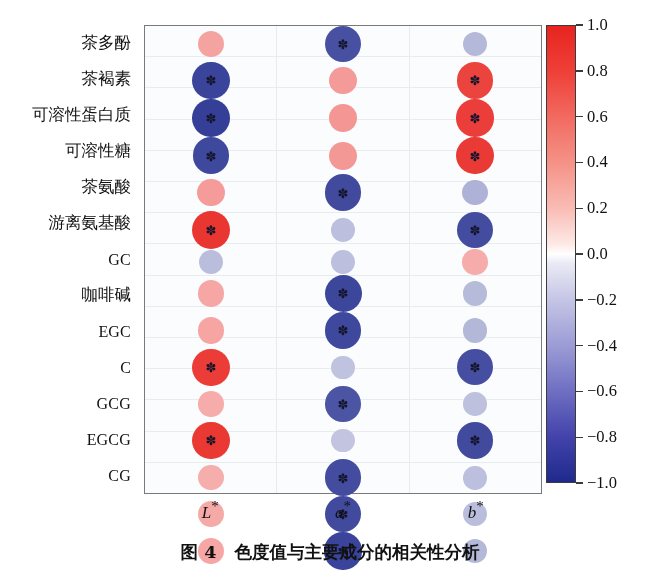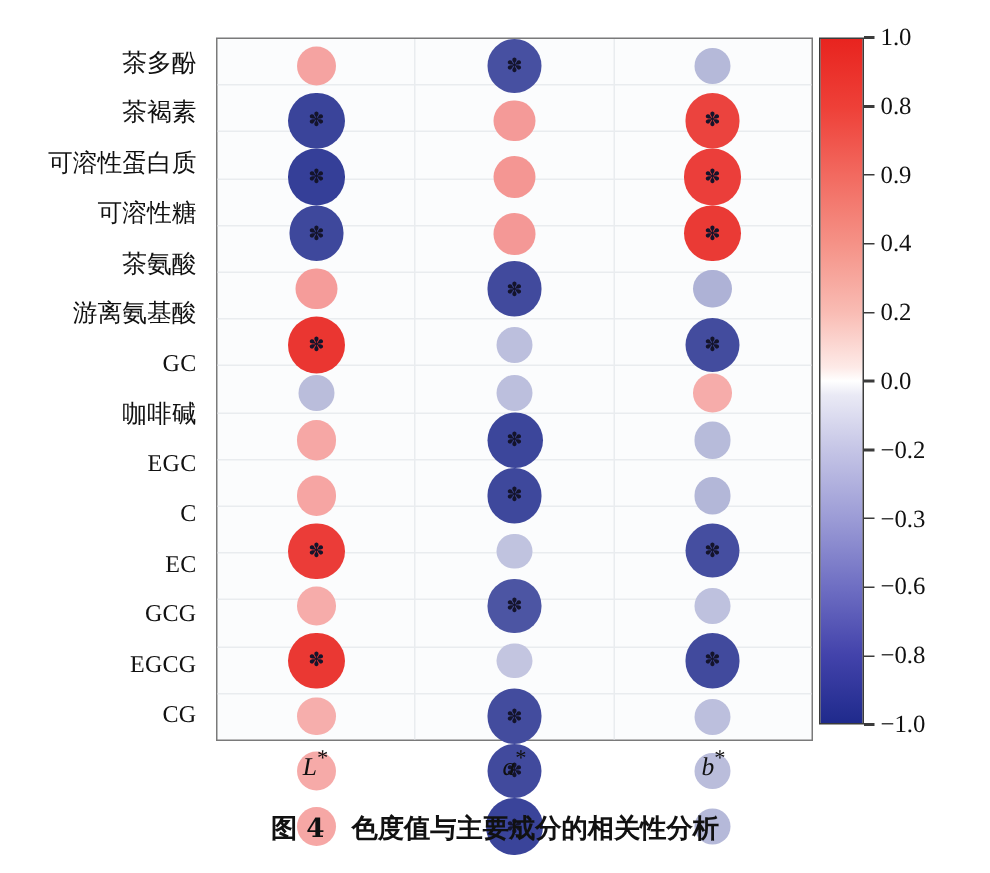--- a/index.html
+++ b/index.html
@@ -149,21 +149,20 @@
       <div class="ylabel">茶多酚</div>
       <div class="ylabel">茶褐素</div>
       <div class="ylabel">可溶性蛋白质</div>
       <div class="ylabel">可溶性糖</div>
       <div class="ylabel">茶氨酸</div>
       <div class="ylabel">游离氨基酸</div>
       <div class="ylabel latin">GC</div>
       <div class="ylabel">咖啡碱</div>
       <div class="ylabel latin">EGC</div>
       <div class="ylabel latin">C</div>
-      <div class="ylabel latin">EC</div>
       <div class="ylabel latin">GCG</div>
       <div class="ylabel latin">EGCG</div>
       <div class="ylabel latin">CG</div>
     </div>
 
   <div id="plot">
     <div id="gridrows">
         <div class="gridrow"></div>
         <div class="gridrow"></div>
         <div class="gridrow"></div>
@@ -405,41 +404,41 @@
       <div class="cbtick" style="top: 0px;">
         <span class="tickline"></span>
         <span class="ticktext">1.0</span>
       </div>
       <div class="cbtick" style="top: 45.8px;">
         <span class="tickline"></span>
         <span class="ticktext">0.8</span>
       </div>
       <div class="cbtick" style="top: 91.6px;">
         <span class="tickline"></span>
-        <span class="ticktext">0.9</span>
+        <span class="ticktext">0.6</span>
       </div>
       <div class="cbtick" style="top: 137.4px;">
         <span class="tickline"></span>
         <span class="ticktext">0.4</span>
       </div>
       <div class="cbtick" style="top: 183.2px;">
         <span class="tickline"></span>
         <span class="ticktext">0.2</span>
       </div>
       <div class="cbtick" style="top: 229px;">
         <span class="tickline"></span>
         <span class="ticktext">0.0</span>
       </div>
       <div class="cbtick" style="top: 274.8px;">
         <span class="tickline"></span>
         <span class="ticktext">−0.2</span>
       </div>
       <div class="cbtick" style="top: 320.6px;">
         <span class="tickline"></span>
-        <span class="ticktext">−0.3</span>
+        <span class="ticktext">−0.4</span>
       </div>
       <div class="cbtick" style="top: 366.4px;">
         <span class="tickline"></span>
         <span class="ticktext">−0.6</span>
       </div>
       <div class="cbtick" style="top: 412.2px;">
         <span class="tickline"></span>
         <span class="ticktext">−0.8</span>
       </div>
       <div class="cbtick" style="top: 458px;">

